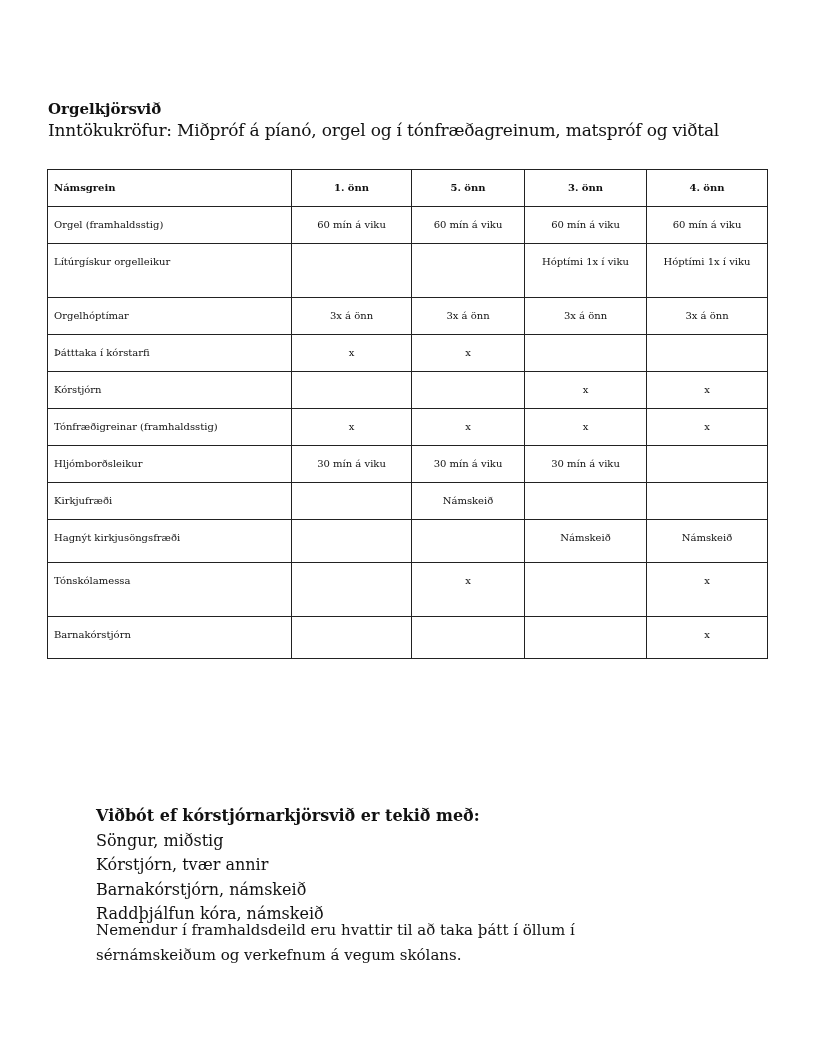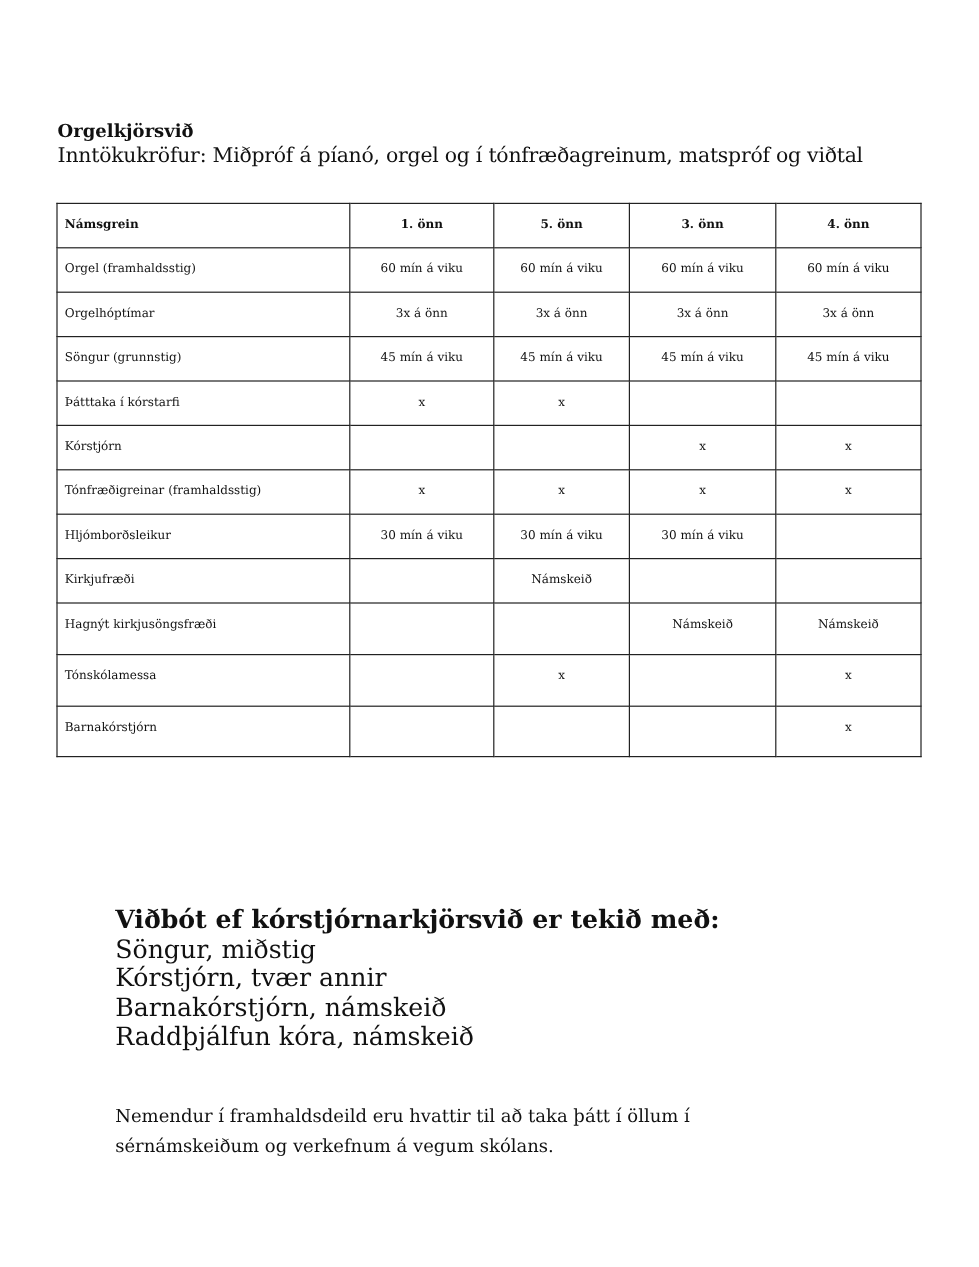--- a/index.html
+++ b/index.html
@@ -7,21 +7,21 @@
          font-family: "DejaVu Serif", "Liberation Serif", serif; color: #111; }
   .title { position: absolute; left: 48px; top: 100px; font-size: 15px; font-weight: bold; }
   .subtitle { position: absolute; left: 48px; top: 120px; font-size: 17px; letter-spacing: -0.2px; }
   table.curr { position: absolute; left: 47px; top: 169px; border-collapse: collapse; table-layout: fixed;
                font-size: 10px; }
   table.curr td, table.curr th { border: 1.5px solid #222; padding: 0 6px; vertical-align: top; line-height: 18px; }
   table.curr th { font-weight: bold; text-align: center; padding-top: 9px; }
   table.curr th.first, table.curr td.first { text-align: left; }
   table.curr td { text-align: center; padding-top: 9px; }
   col.c0 { width: 244px; } col.c1 { width: 120px; } col.c2 { width: 113px; } col.c3 { width: 122px; } col.c4 { width: 121px; }
-  .extra { position: absolute; left: 96px; top: 754px; font-size: 21px; line-height: 24.5px; }
+  .extra { position: absolute; left: 96px; top: 804px; font-size: 16px; line-height: 24.5px; }
   .extra .head { font-weight: bold; }
   .note { position: absolute; left: 96px; top: 918px; width: 600px; font-size: 15px; line-height: 24.5px; }
 </style>
 </head>
 <body>
 
 <div class="title">Orgelkjörsvið</div>
 <div class="subtitle">Inntökukröfur: Miðpróf á píanó, orgel og í tónfræðagreinum, matspróf og viðtal</div>
 
 <table class="curr">
@@ -42,33 +42,33 @@
     </tr>
   </thead>
   <tbody id="tbody">
       <tr style="height: 37px;">
         <td class="first">Orgel (framhaldsstig)</td>
         <td>60 mín á viku</td>
         <td>60 mín á viku</td>
         <td>60 mín á viku</td>
         <td>60 mín á viku</td>
       </tr>
+      <tr style="height: 54px;">
+        <td class="first">Lítúrgískur orgelleikur</td>
+        <td></td>
+        <td></td>
+        <td>Hóptími 1x í viku</td>
+        <td>Hóptími 1x í viku</td>
+      </tr>
       <tr style="height: 37px;">
         <td class="first">Orgelhóptímar</td>
         <td>3x á önn</td>
         <td>3x á önn</td>
         <td>3x á önn</td>
         <td>3x á önn</td>
-      </tr>
-      <tr style="height: 37px;">
-        <td class="first">Söngur (grunnstig)</td>
-        <td>45 mín á viku</td>
-        <td>45 mín á viku</td>
-        <td>45 mín á viku</td>
-        <td>45 mín á viku</td>
       </tr>
       <tr style="height: 37px;">
         <td class="first">Þátttaka í kórstarfi</td>
         <td>x</td>
         <td>x</td>
         <td></td>
         <td></td>
       </tr>
       <tr style="height: 37px;">
         <td class="first">Kórstjórn</td>
@@ -98,21 +98,21 @@
         <td></td>
         <td></td>
       </tr>
       <tr style="height: 43px;">
         <td class="first">Hagnýt kirkjusöngsfræði</td>
         <td></td>
         <td></td>
         <td>Námskeið</td>
         <td>Námskeið</td>
       </tr>
-      <tr style="height: 43px;">
+      <tr style="height: 54px;">
         <td class="first">Tónskólamessa</td>
         <td></td>
         <td>x</td>
         <td></td>
         <td>x</td>
       </tr>
       <tr style="height: 42px;">
         <td class="first">Barnakórstjórn</td>
         <td></td>
         <td></td>

